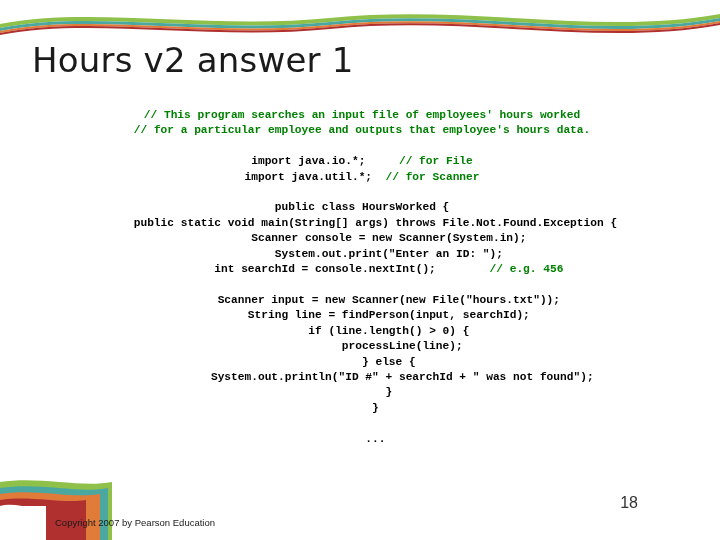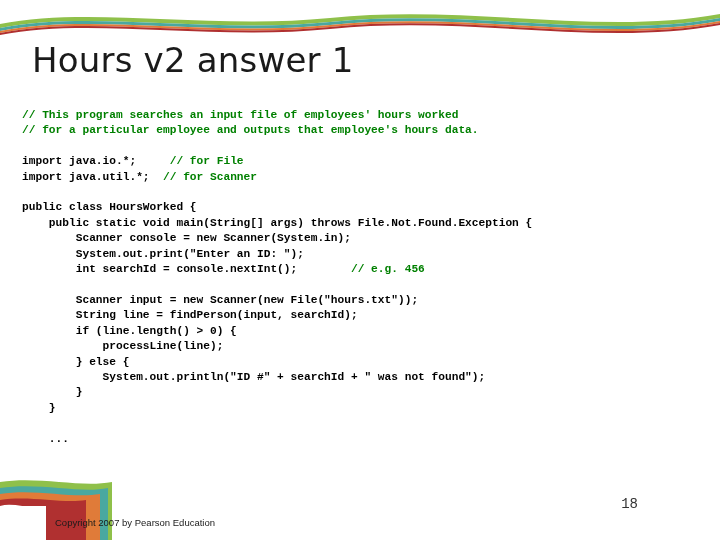--- a/index.html
+++ b/index.html
@@ -53,31 +53,32 @@
     font-family: "Liberation Mono", monospace;
     font-size: 11.2px;
     line-height: 15.4px;
     white-space: pre;
     color: #000000;
     font-weight: bold;
   }
   .code-line {
     white-space: pre;
     min-height: 15.4px;
+    text-align: center;
   }
   .cmt {
     color: #008000;
   }
   .page-number {
     position: absolute;
     right: 18px;
     bottom: 28px;
-    font-size: 14px;
+    font-size: 16px;
     color: #333333;
-    font-family: Liberation Mono, monospace;
+    font-family: Liberation Sans, sans-serif;
     margin-top: 11px;
   }
   .copyright {
     position: absolute;
     left: 55px;
     bottom: 12px;
     font-size: 9.5px;
     color: #1a1a1a;
     font-family: "Liberation Sans", sans-serif;
   }

